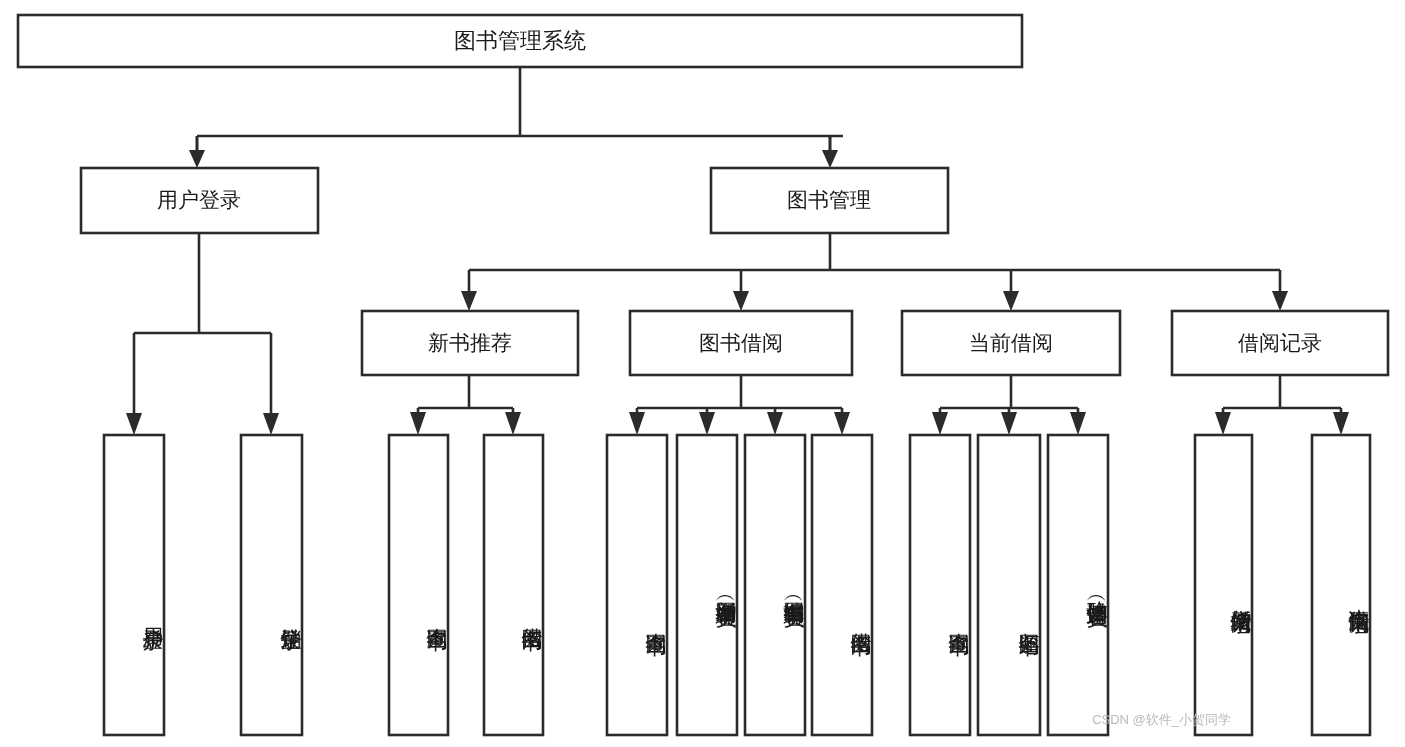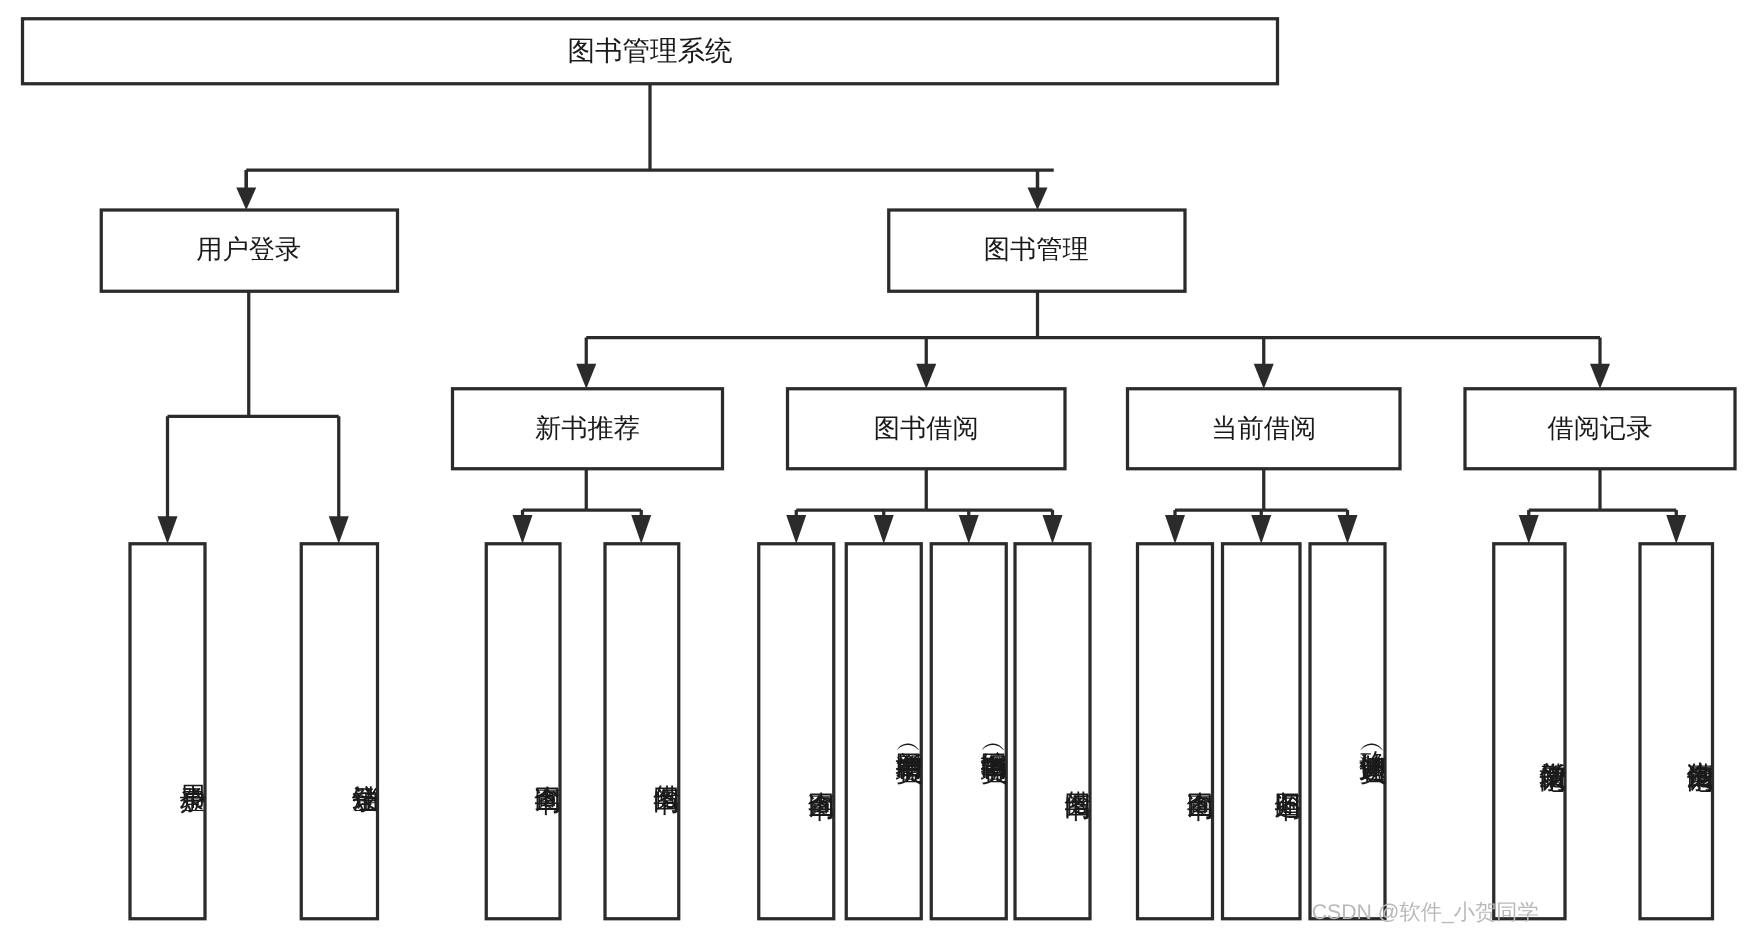--- a/index.html
+++ b/index.html
@@ -65,22 +65,22 @@
     font-size: 21px;
     line-height: 1.05;
     letter-spacing: 1px;
     color: #1a1a1a;
     white-space: nowrap;
     pointer-events: none;
   }
   .watermark {
     position: absolute;
     right: 8px;
-    bottom: 6px;
-    font-size: 17px;
+    bottom: 18px;
+    font-size: 13px;
     color: #b9b9b9;
     font-family: "Liberation Sans", "DejaVu Sans", sans-serif;
     white-space: nowrap;
     text-align: right;
   }
 </style>
 </head>
 <body>
 
 <div id="diagram-root">

